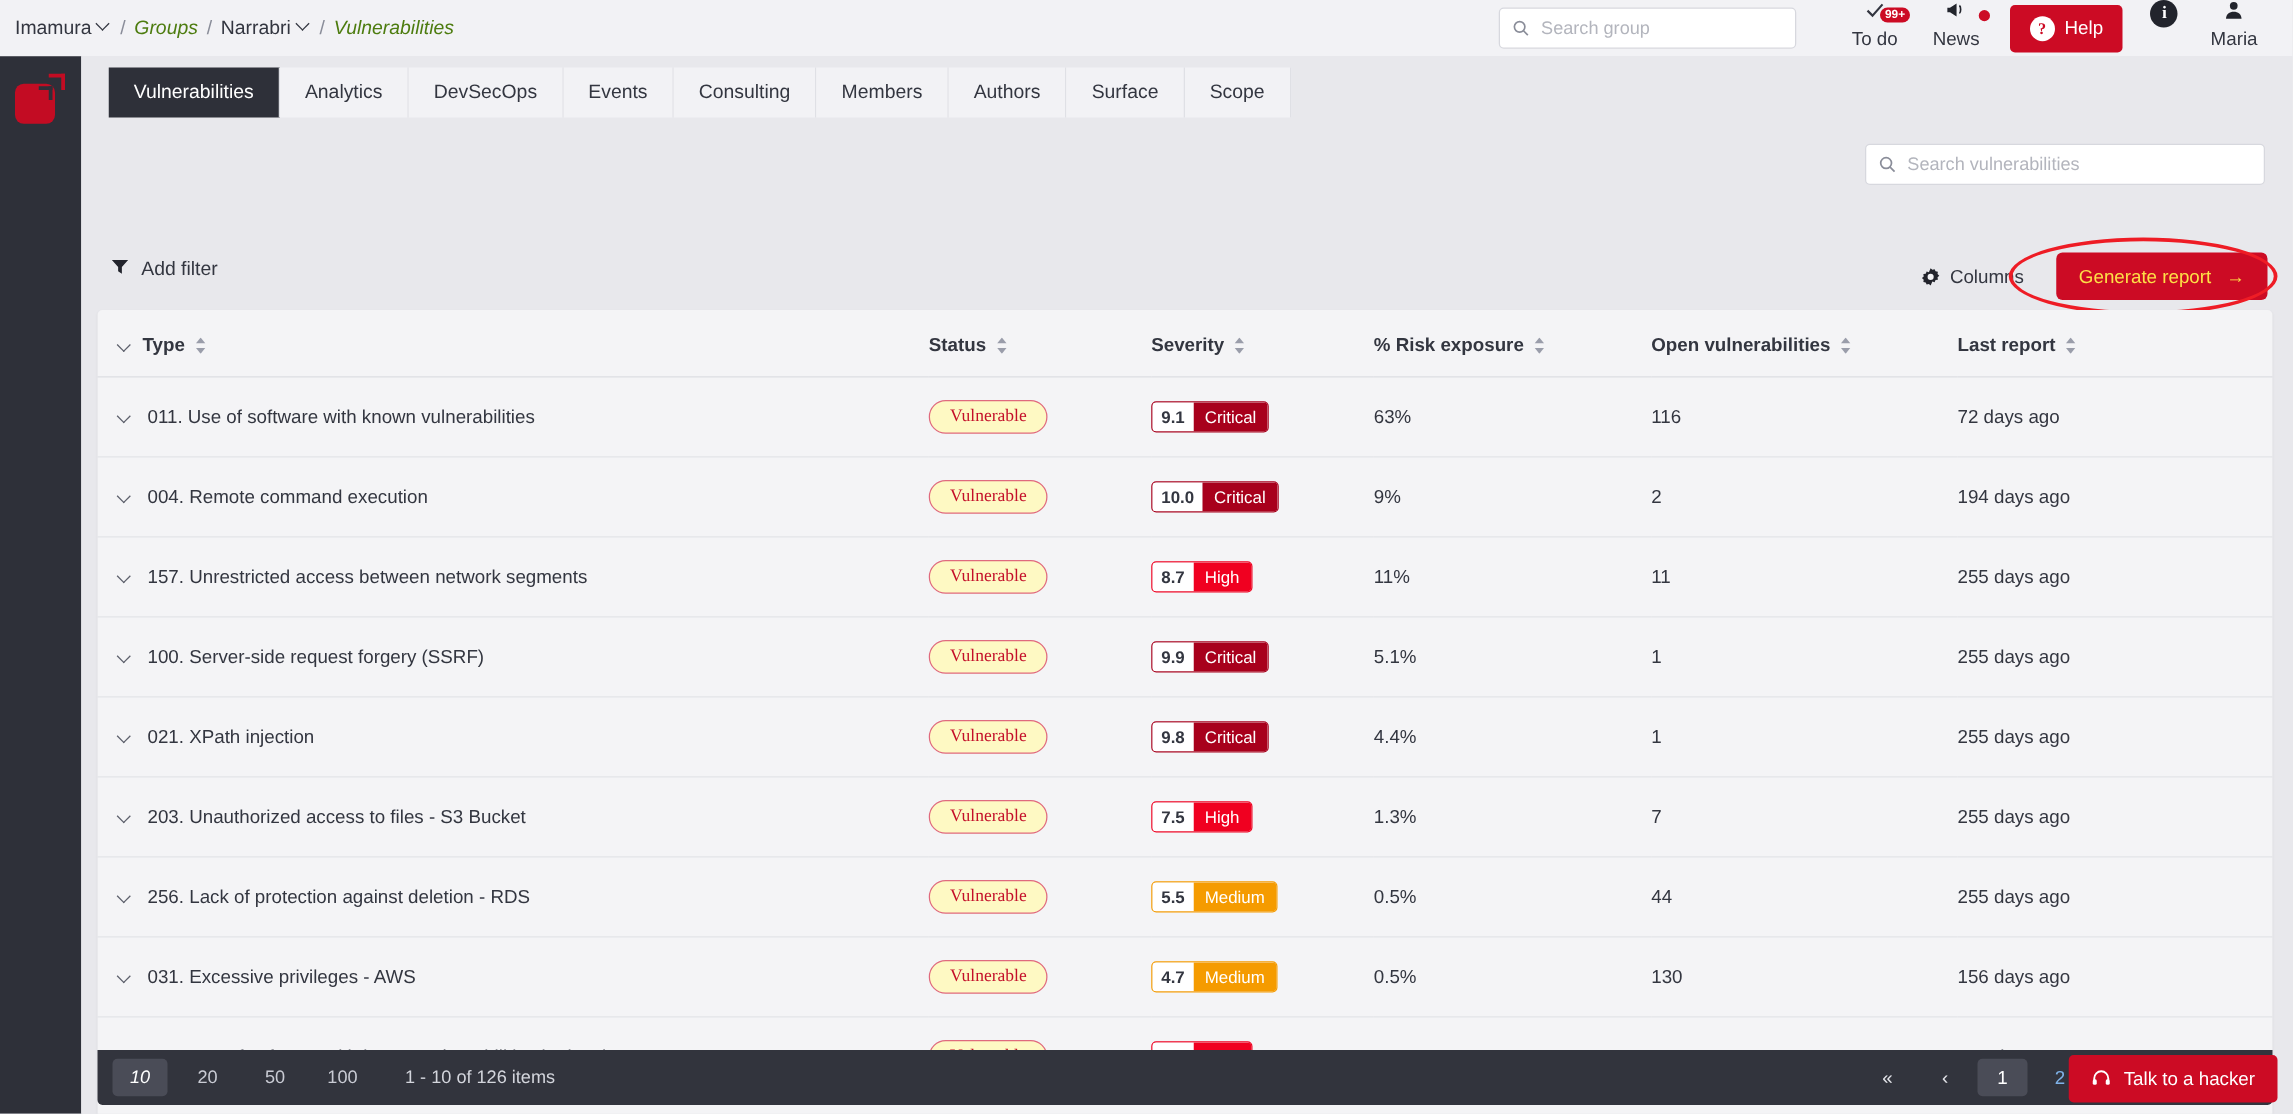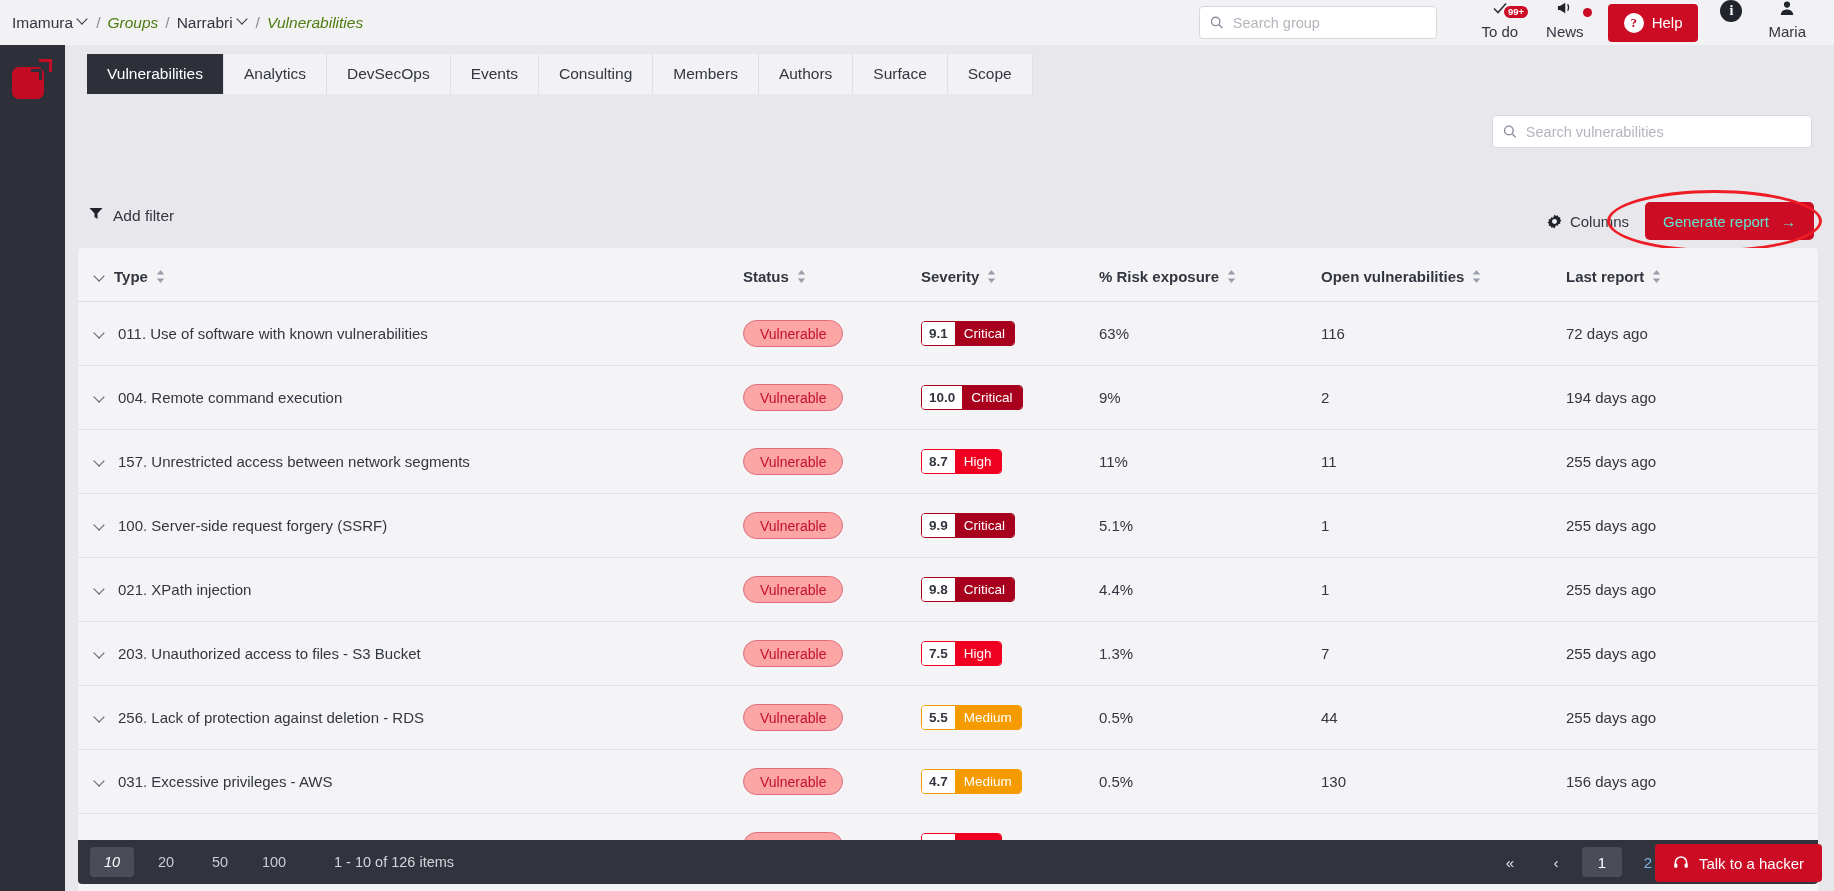--- a/index.html
+++ b/index.html
@@ -129,24 +129,25 @@
   .funnel { width:14px;height:13px; }
 
   .toolbar-right {
     position:absolute; right:20px; top:157px;
     display:flex;align-items:center;gap:16px;
   }
   .columns-btn {
     display:flex;align-items:center;gap:8px;font-size:15px;color:#333640;cursor:pointer;
   }
   .gen-report {
-    background:#cc0b24;color:#5eead4;border:none;border-radius:5px;
+    background:#cc0b24;color:#fde047;border:none;border-radius:5px;
     height:38px;padding:0 18px; font-size:15px;cursor:pointer;
     display:flex;align-items:center;gap:12px;
     font-family:"Liberation Sans", sans-serif;
+    margin-left:10px;
   }
   .annot-ellipse {
     position:absolute; right:-8px; top:-12px; width:215px; height:62px;
     border:3.5px solid #ee1c25; border-radius:50%;
     pointer-events:none;
   }
 
   
   .card {
     position:absolute; left:13px; top:203px; width:1740px;
@@ -171,22 +172,22 @@
   .chev {
     width:12px;height:12px;position:relative;flex:none; cursor:pointer;
   }
   .chev::after {
     content:"";position:absolute;left:1px;top:1px;
     width:7px;height:7px;border-right:1.6px solid #5c5f6b;border-bottom:1.6px solid #5c5f6b;
     transform:rotate(45deg);
   }
   .pill-vuln {
     display:inline-flex;align-items:center;justify-content:center;
-    border:1px solid #e06a7d; background:#fca5a5; color:#c4102a;
-    border-radius:14px; height:27px; padding:0 16px; font-size:14px;
+    border:1px solid #e06a7d; background:#fef9c3; color:#c4102a;
+    border-radius:14px; height:27px; padding:0 16px; font-size:14px;font-family:Liberation Serif, serif;
   }
   .sev {
     display:inline-flex; align-items:stretch; height:25px;
     border-radius:4px; overflow:hidden; font-size:13.5px;
   }
   .sev .score {
     background:#fff; display:flex;align-items:center;justify-content:center;
     padding:0 7px; font-weight:bold; color:#333640;
   }
   .sev .lab {
@@ -213,21 +214,21 @@
     position:absolute; left:13px; top:795px; width:1740px; height:44px;
     background:#32343d; border-radius:0 0 4px 4px;
     display:flex;align-items:center; padding: 0 12px;
   }
   .pgsizes { display:flex;align-items:center;gap:0px; }
   .pgsize {
     min-width:44px;height:30px;display:flex;align-items:center;justify-content:center;
     color:#c9cbd4;font-size:14.5px;border-radius:4px;cursor:pointer;margin-right:10px;
   }
   .pgsize.active { background:#4a4c57; color:#fff;font-style:italic; }
-  .pginfo { color:#d3d5dc; font-size:14.5px; margin-left:28px; }
+  .pginfo { color:#d3d5dc; font-size:14.5px; margin-left:18px; }
   .pgnav { margin-left:auto; display:flex;align-items:center;gap:6px; }
   .pgbtn {
     min-width:40px;height:30px;display:flex;align-items:center;justify-content:center;
     color:#e4e5ea;font-size:15px;border-radius:4px;cursor:pointer;
   }
   .pgbtn.num { color:#7fb2e8; }
   .pgbtn.active { background:#4a4c57; color:#fff; }
 
   
   .hacker-btn {

